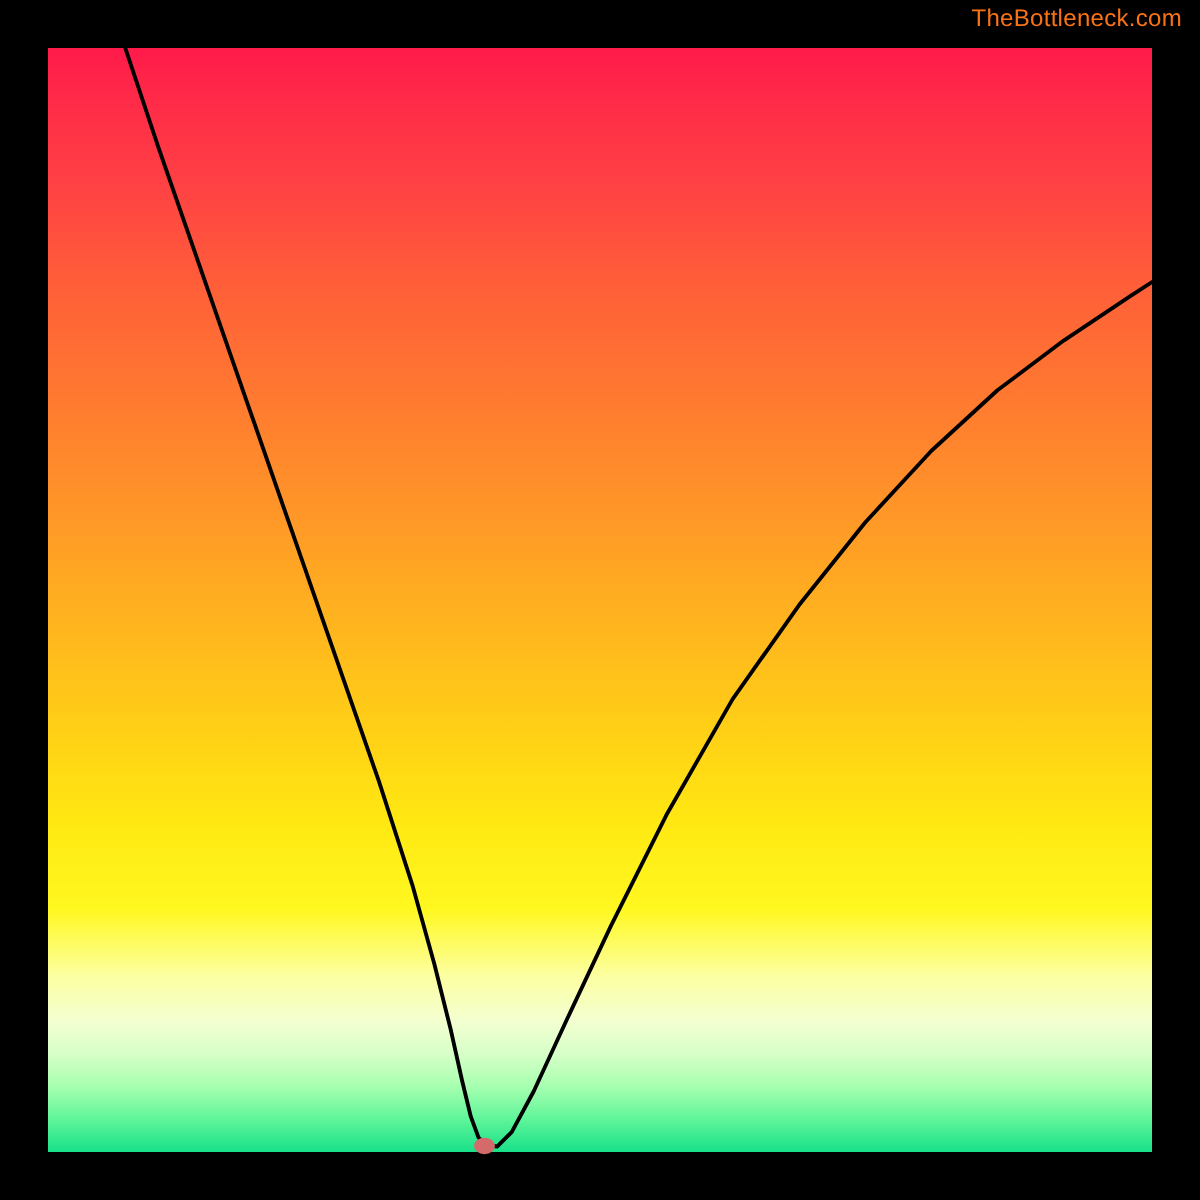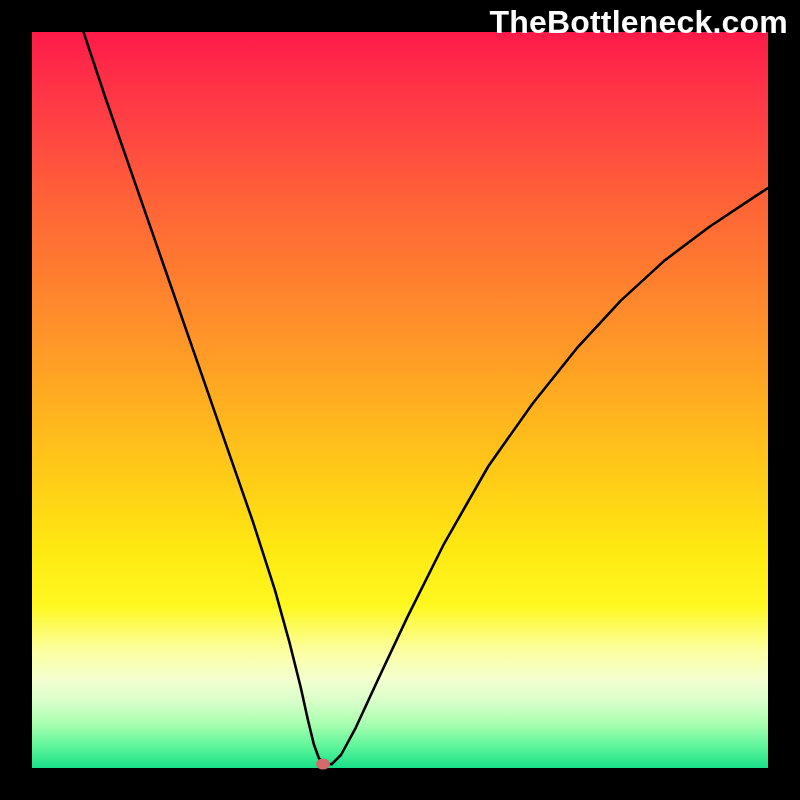--- a/index.html
+++ b/index.html
@@ -8,23 +8,23 @@
     height: 800px;
     background: #000;
     position: relative;
     font-family: Arial, Helvetica, sans-serif;
     overflow: hidden;
   }
   .watermark {
     position: absolute;
     top: 4px;
     right: 12px;
-    color: #ffffff;
-    font-size: 32px;
-    font-weight: 700;
+    color: #f97316;
+    font-size: 16px;
+    font-weight: 400;
     z-index: 10;
     letter-spacing: 0.2px;
   }
   .plot-area {
     position: absolute;
     left: 32px;
     top: 32px;
     width: 736px;
     height: 736px;
     background: linear-gradient(to bottom,

